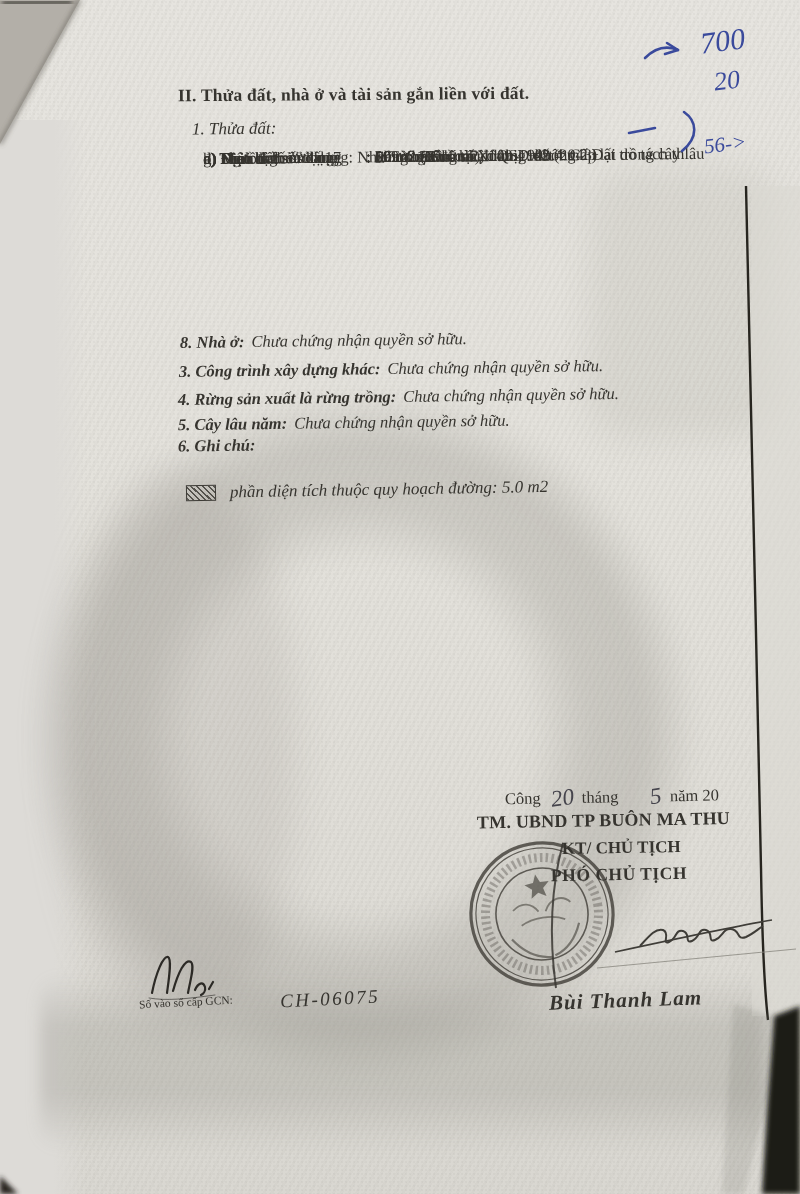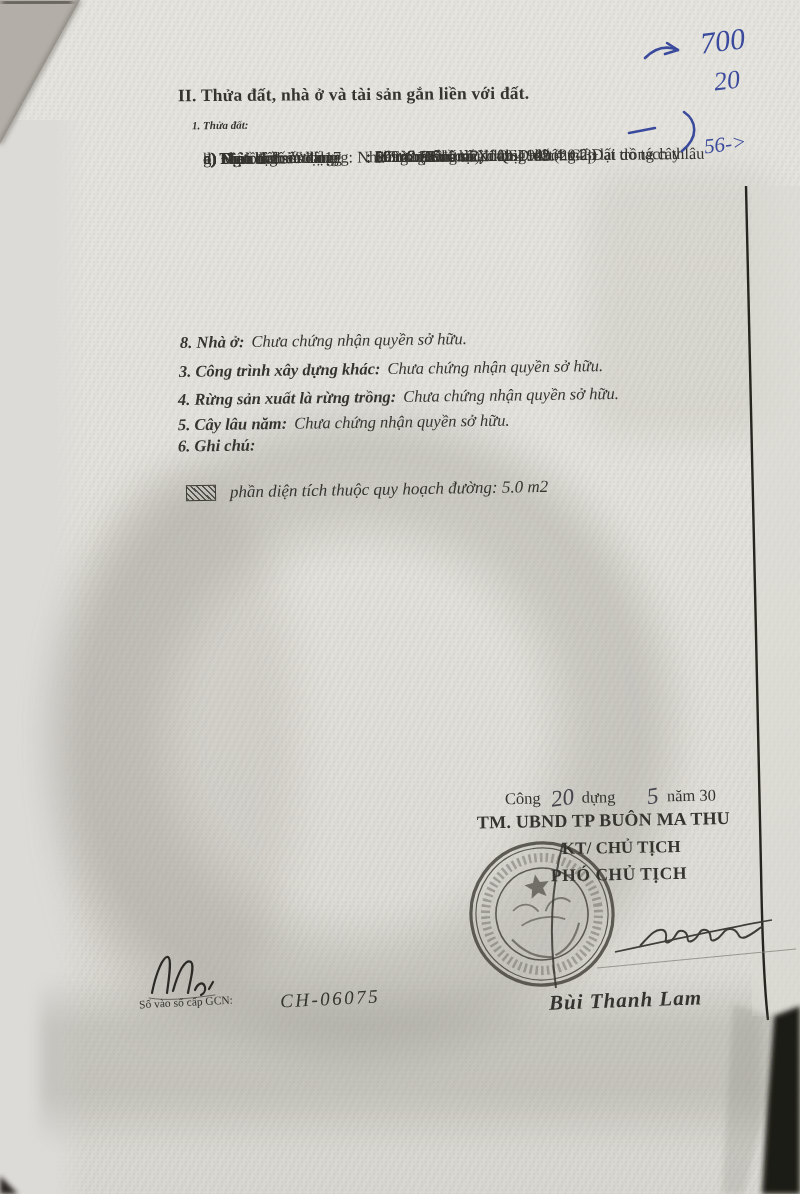--- a/index.html
+++ b/index.html
@@ -41,21 +41,21 @@
     left:588px;top:168px;width:190px;height:270px;border-radius:40px;
     background:rgba(160,158,150,.17);filter:blur(16px);
   }
   .tex-lc{
     left:58px;top:470px;width:240px;height:560px;border-radius:50%;
     background:rgba(148,146,138,.18);filter:blur(18px);
   }
   .content,.overlay,.annos{position:absolute;inset:0;pointer-events:none;}
   .content div{position:absolute;color:#36342f;}
   .doc-title{left:178px;top:84px;font-size:17.5px;font-weight:bold;letter-spacing:.2px;transform:rotate(-.4deg);}
-  .parcel-h{left:192px;top:119px;font-size:11px;font-weight:bold;font-style:italic;transform:rotate(-.6deg);}
+  .parcel-h{left:192px;top:119px;font-size:17px;font-weight:normal;font-style:italic;transform:rotate(-.6deg);}
   .fields{left:203px;top:147px;width:553px;font-size:16.3px;transform:rotate(-.6deg);transform-origin:0 0;}
   .frow{height:23.4px;line-height:23.4px;white-space:nowrap;overflow:hidden;}
   .flabel{display:inline-block;width:163px;}
   .rowa .la1{display:inline-block;}
   .rowa .va1{margin-left:24px;}
   .rowa .la2{margin-left:40px;}
   .rowa .va2{margin-left:48px;}
   .item{white-space:nowrap;font-size:16.5px;transform:rotate(-.8deg);}
   .item b{font-style:italic;font-weight:bold;}
   .item i{margin-left:7px;}
@@ -144,21 +144,21 @@
     <div class="item" style="left:178px;top:436px;">
       <b>6. Ghi chú:</b><i></i>
     </div>
 
     <div class="legend">
       <span class="hatch"></span>
       <span class="ltext">phần diện tích thuộc quy hoạch đường: 5.0 m2</span>
     </div>
 
     <div class="dateline">
-      <span>Công</span><span class="hw hw-day">20</span><span>dựng</span><span class="hw hw-month">5</span><span>năm 30</span>
+      <span>Công</span><span class="hw hw-day">20</span><span>tháng</span><span class="hw hw-month">5</span><span>năm 20</span>
     </div>
     <div class="orgline">TM. UBND TP BUÔN MA THU</div>
     <div class="t1">KT/ CHỦ TỊCH</div>
     <div class="t2">PHÓ CHỦ TỊCH</div>
     <div class="signer">Bùi Thanh Lam</div>
     <div class="reg-label">Số vào sổ cấp GCN:</div>
     <div class="reg-num">CH-06075</div>
   </div>
 
   <svg class="overlay" width="800" height="1194" viewBox="0 0 800 1194">

